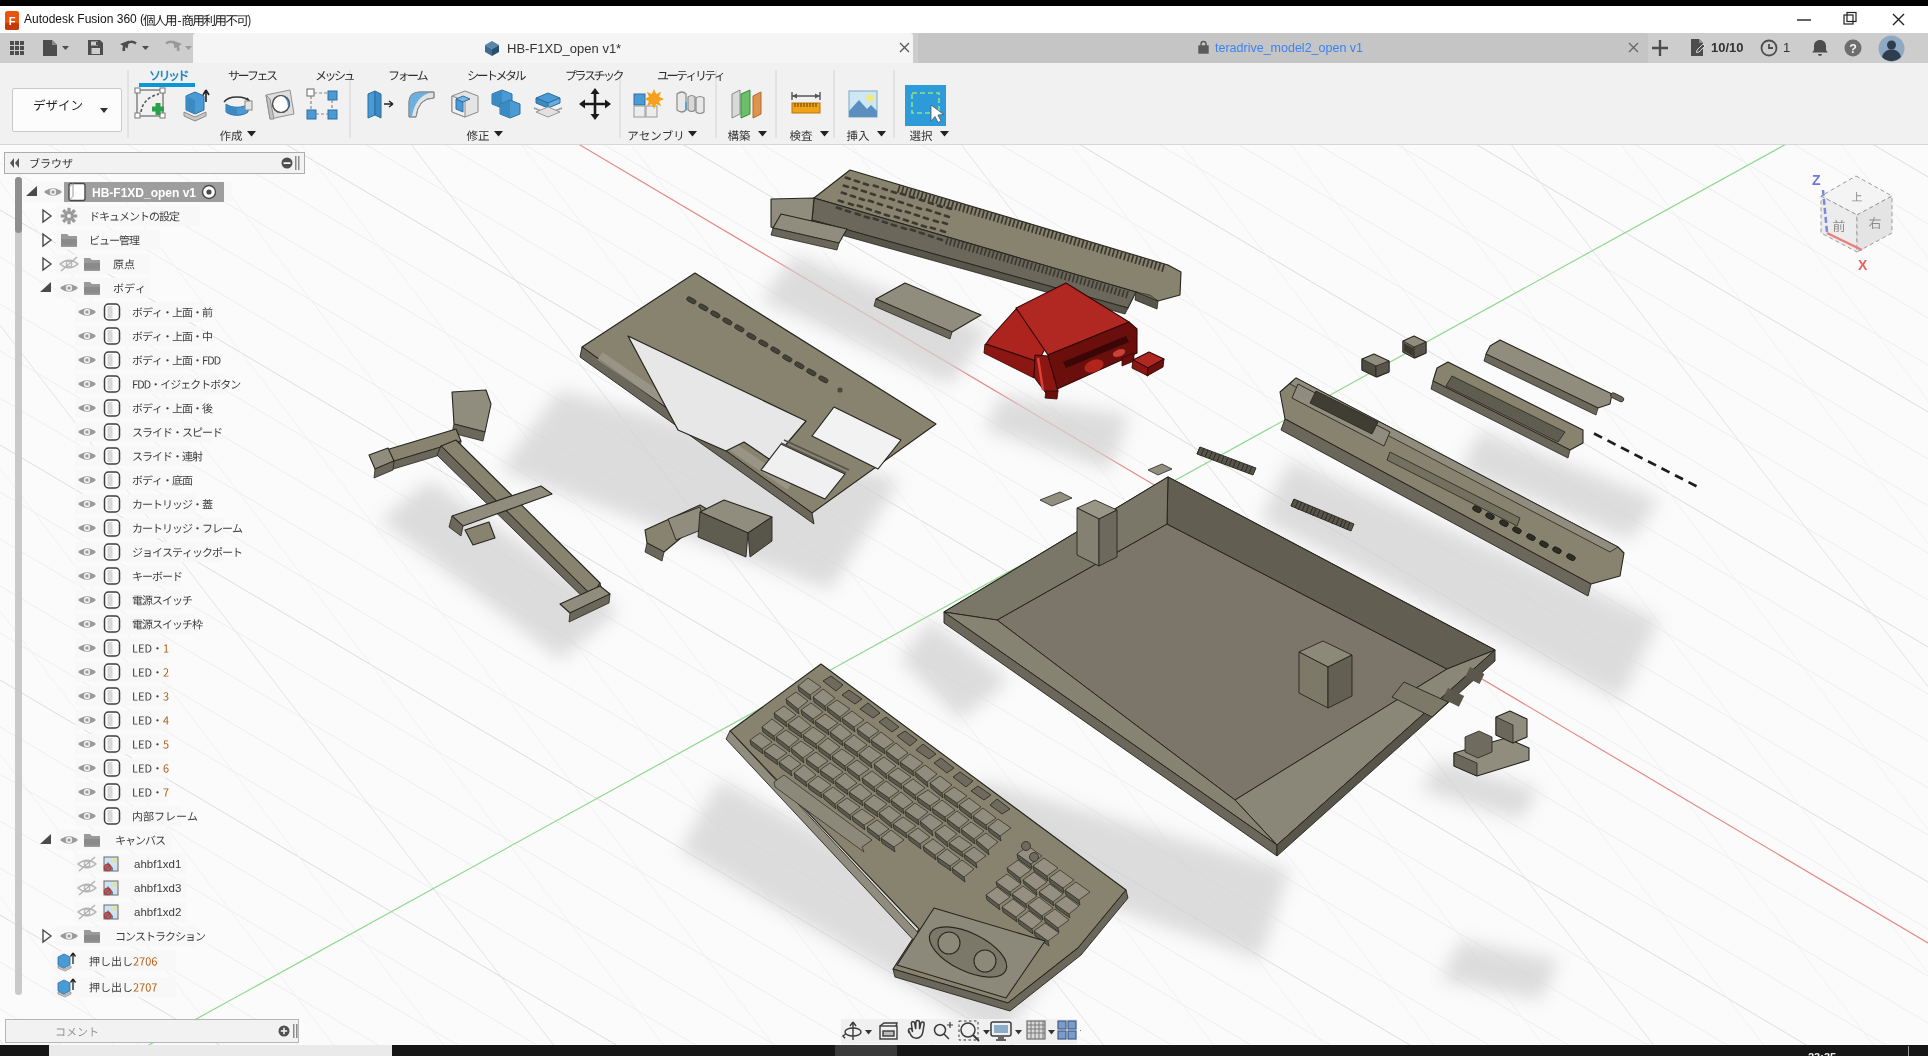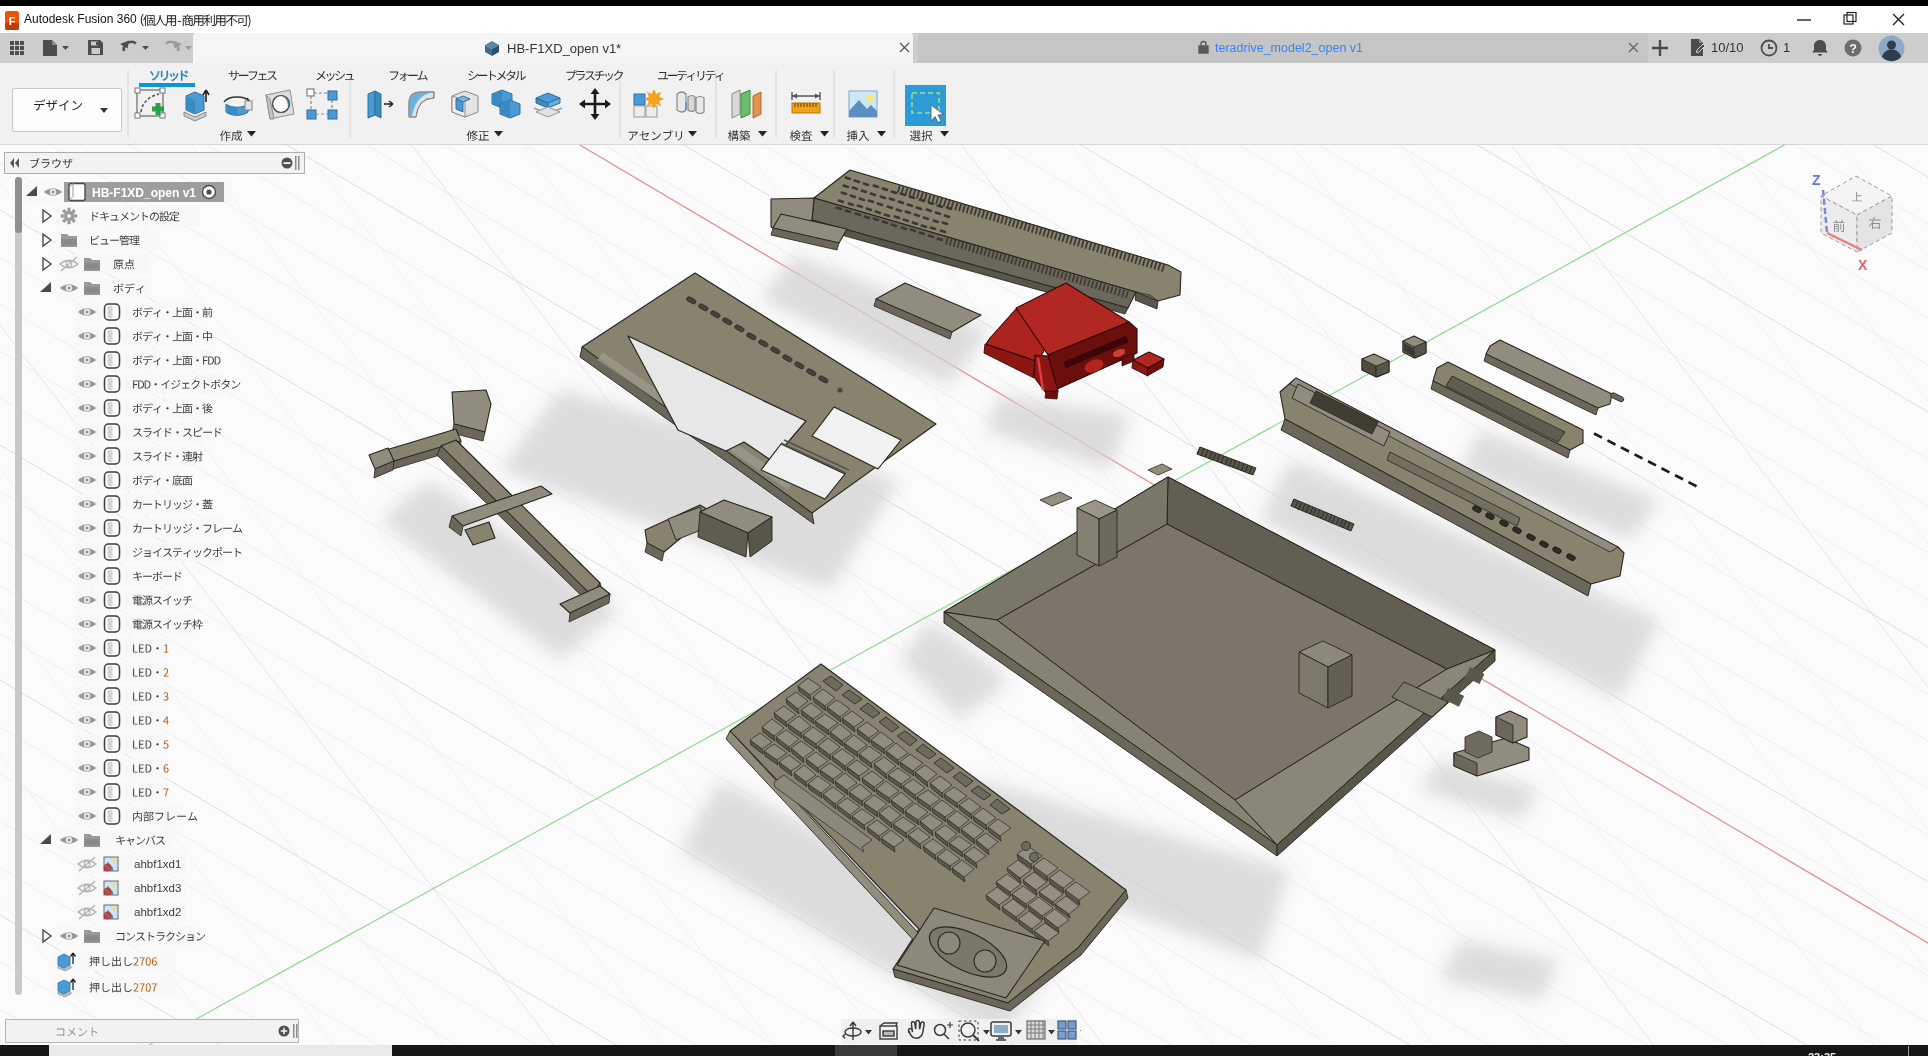--- a/index.html
+++ b/index.html
@@ -697,21 +697,21 @@
     <path d="M3,3 L12,12 M12,3 L3,12" stroke="#666" stroke-width="1.3"></path>
   </svg>
 <svg class="abs" style="left:1650px;top:38px" width="20" height="20">
     <path d="M10,2 v16 M2,10 h16" stroke="#4d4d4d" stroke-width="2.4"></path>
   </svg>
 <svg class="abs" style="left:1688px;top:38px" width="20" height="19" fill="#4d4d4d">
     <path d="M3,1 h8 l4,4 v13 h-12 z"></path>
     <path d="M11,1 l4,4 h-4 z" fill="#8a8a8a"></path>
     <path d="M9,12 l6,-6 2,2 -6,6 -2.5,0.5 z" fill="#4d4d4d" stroke="#f5f5f5" stroke-width="0.8"></path>
   </svg>
-<div class="abs" style="left:1711px;top:40px;font-size:13px;font-weight:normal;color:#333">10/10</div>
+<div class="abs" style="left:1711px;top:40px;font-size:13px;font-weight:bold;color:#333">10/10</div>
 <svg class="abs" style="left:1760px;top:39px" width="18" height="18">
     <circle cx="9" cy="9" r="7.5" fill="none" stroke="#4d4d4d" stroke-width="1.8"></circle>
     <path d="M9,5 v4 h4" stroke="#4d4d4d" stroke-width="1.8" fill="none"></path>
   </svg>
 <div class="abs" style="left:1783px;top:40px;font-size:13px;color:#333">1</div>
 <svg class="abs" style="left:1810px;top:38px" width="20" height="20" fill="#4d4d4d">
     <path d="M10,2 c3.5,0 6,2.5 6,6 v4 l1.8,2.5 h-15.6 l1.8,-2.5 v-4 c0,-3.5 2.5,-6 6,-6 z"></path>
     <path d="M8,16 a2,2 0 0 0 4,0 z"></path>
   </svg>
 <svg class="abs" style="left:1843px;top:38px" width="20" height="20">

